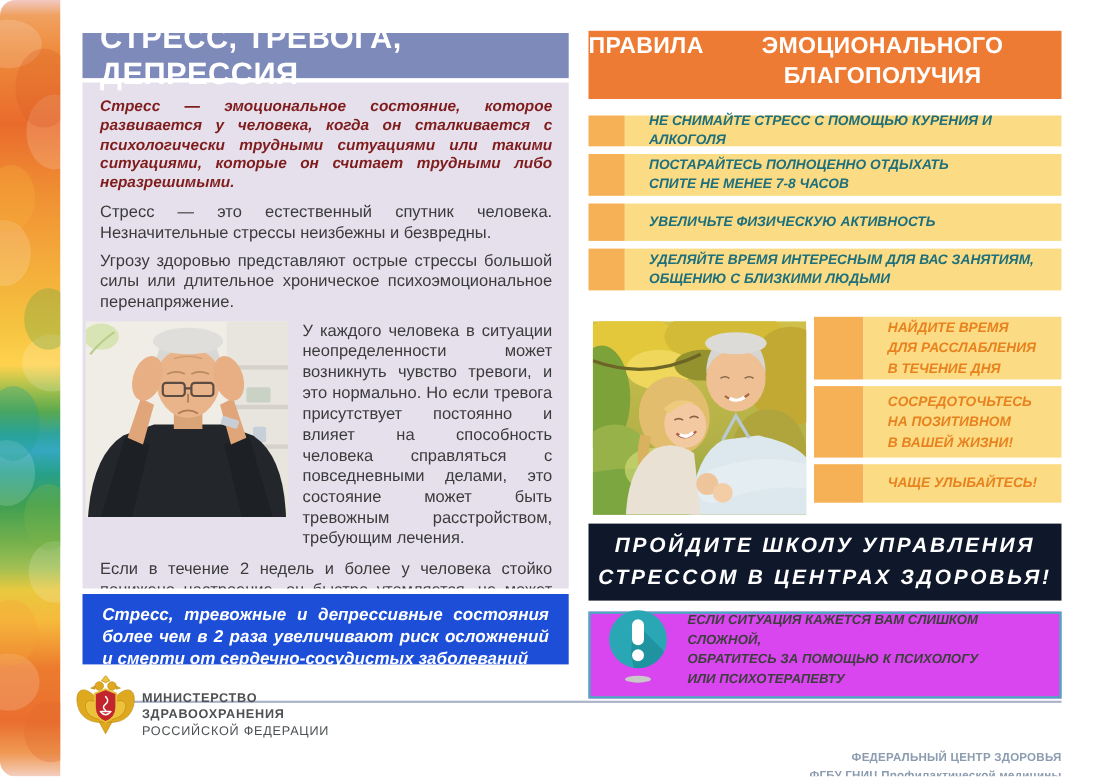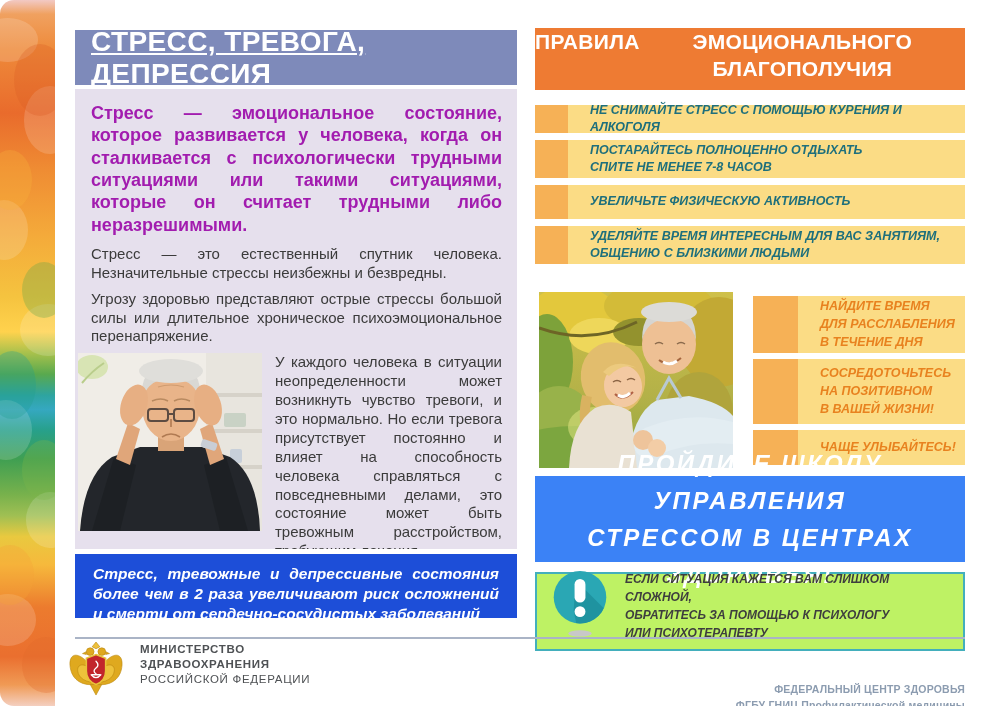--- a/index.html
+++ b/index.html
@@ -8,24 +8,24 @@
     overflow:hidden; font-family:"Liberation Sans","DejaVu Sans",sans-serif;
   }
   .preline { white-space:pre-line; }
 
   
   .side-strip { position:absolute; left:0; top:0; width:55px; height:706px;
     border-radius:14px 0 0 14px; overflow:hidden; }
 
   
   .left-col { position:absolute; left:75px; top:30px; width:442px; }
-  .lp-header { height:55px; background:#7E8ABA; color:#fff; display:flex; align-items:center;
-    padding-left:16px; box-sizing:border-box; font-weight:bold; font-size:28px; letter-spacing:.4px;text-decoration:underline; }
+  .lp-header { height:41px; background:#7E8ABA; color:#fff; display:flex; align-items:center;
+    padding-left:16px; box-sizing:border-box; font-weight:bold; font-size:28px; letter-spacing:.4px; }
   .lp-body { margin-top:4px; height:460px; background:#E6E0ED; padding:13px 15px 0 16px; box-sizing:border-box; overflow:hidden; }
-  .intro { color:#a21caf; font-weight:bold; font-size:18px; line-height:1.24;
+  .intro { color:#7f1d1d; font-weight:bold; font-style:italic; font-size:14px; line-height:1.24;
     text-align:justify; margin:0 0 9px; }
   .para { color:#3B3B3B; font-size:15px; line-height:1.26; text-align:justify; margin:0 0 7px; }
   .photo-row { display:flex; gap:13px; margin:4px 0 9px; margin-left:-13px; }
   .man-photo { width:184px; height:178px; flex:none; }
   .beside { flex:1; margin:0; }
   .lp-highlight { margin-top:5px; height:64px; background:#1d4ed8; color:#fff; font-weight:bold;
     font-style:italic; font-size:15.5px; line-height:1.28; text-align:justify;
     padding:10px 18px; box-sizing:border-box; }
   .lp-highlight p { margin:0; }
 
@@ -33,40 +33,40 @@
   .right-col { position:absolute; left:535px; top:28px; width:430px; }
   .rp-header { height:62px; background:#EE7B33; color:#fff; text-align:center; font-weight:bold;
     font-size:21px; line-height:1.3; display:flex; justify-content:center; letter-spacing:.3px; }
   .rules { margin-top:15px; }
   .rule { display:flex; margin-bottom:7px; }
   .rule-tab { width:33px; background:#F6B156; flex:none; }
   .rule-body { flex:1; background:#FBDC85; display:flex; align-items:center; padding-left:22px;
     color:#1E6F7C; font-weight:bold; font-style:italic; font-size:12.5px; line-height:1.4; }
   .rule.h1 { height:28px; } .rule.h2 { height:38px; } .rule.h3 { height:34px;border-radius:17px; } .rule.h4 { height:38px; }
 
-  .rp-media { display:flex; gap:16px; margin-top:24px;align-items:center; }
+  .rp-media { display:flex; gap:3px; margin-top:24px; }
   .couple-photo { width:202px; height:184px; background:#fff; box-sizing:border-box; padding:4px; flex:none; }
   .side-rules { flex:1; display:flex; flex-direction:column; gap:6px; }
   .side-rule { display:flex; }
   .side-tab { width:45px; background:#F6B156; flex:none; }
   .side-body { flex:1; background:#FBDC85; display:flex; align-items:center; padding-left:22px;
     color:#E8821F; font-weight:bold; font-style:italic; font-size:12.5px; line-height:1.45; }
   .side-rule.s1 { height:57px; } .side-rule.s2 { height:65px; } .side-rule.s3 { height:35px; }
 
-  .cta { margin-top:4px; height:86px; background:#3b82f6; color:#fff; display:flex; flex-direction:column;
-    justify-content:center; text-align:center; font-weight:bold; font-style:italic; font-size:24px;
+  .cta { margin-top:4px; height:70px; background:#0f172a; color:#fff; display:flex; flex-direction:column;
+    justify-content:center; text-align:center; font-weight:bold; font-style:italic; font-size:19px;
     letter-spacing:2.5px; line-height:1.55; }
-  .note { margin-top:10px; height:79px; border:2px solid #43AFBC; background:#bef264; box-sizing:border-box;
+  .note { margin-top:10px; height:79px; border:2px solid #43AFBC; background:#d946ef; box-sizing:border-box;
     display:flex; align-items:center; padding:0 8px 12px 14px; gap:16px; }
   .note-icon { flex:none; width:58px; }
   .note-text { color:#3E3E3E; font-weight:bold; font-style:italic; font-size:12px; line-height:1.5; }
 
   
   .footer-line { position:absolute; left:75px; width:890px; top:637px; border-top:2px solid #AAB4C6; }
-  .ministry { position:absolute; left:67px; top:642px; display:flex; gap:15px; align-items:flex-start; }
+  .ministry { position:absolute; left:67px; top:614px; display:flex; gap:4px; align-items:flex-end; }
   .ministry-emblem { flex:none; }
   .ministry-text { font-size:11.5px; color:#4E5154; line-height:1.3; letter-spacing:.7px; }
   .ministry-bold { font-weight:bold; }
   .ministry-reg { font-weight:normal; }
   .center-info { position:absolute; right:35px; top:682px; text-align:right; color:#8C9CB0;
     font-weight:bold; font-size:10.5px; line-height:1.5; letter-spacing:.2px; }
 </style>
 </head>
 <body>
 

